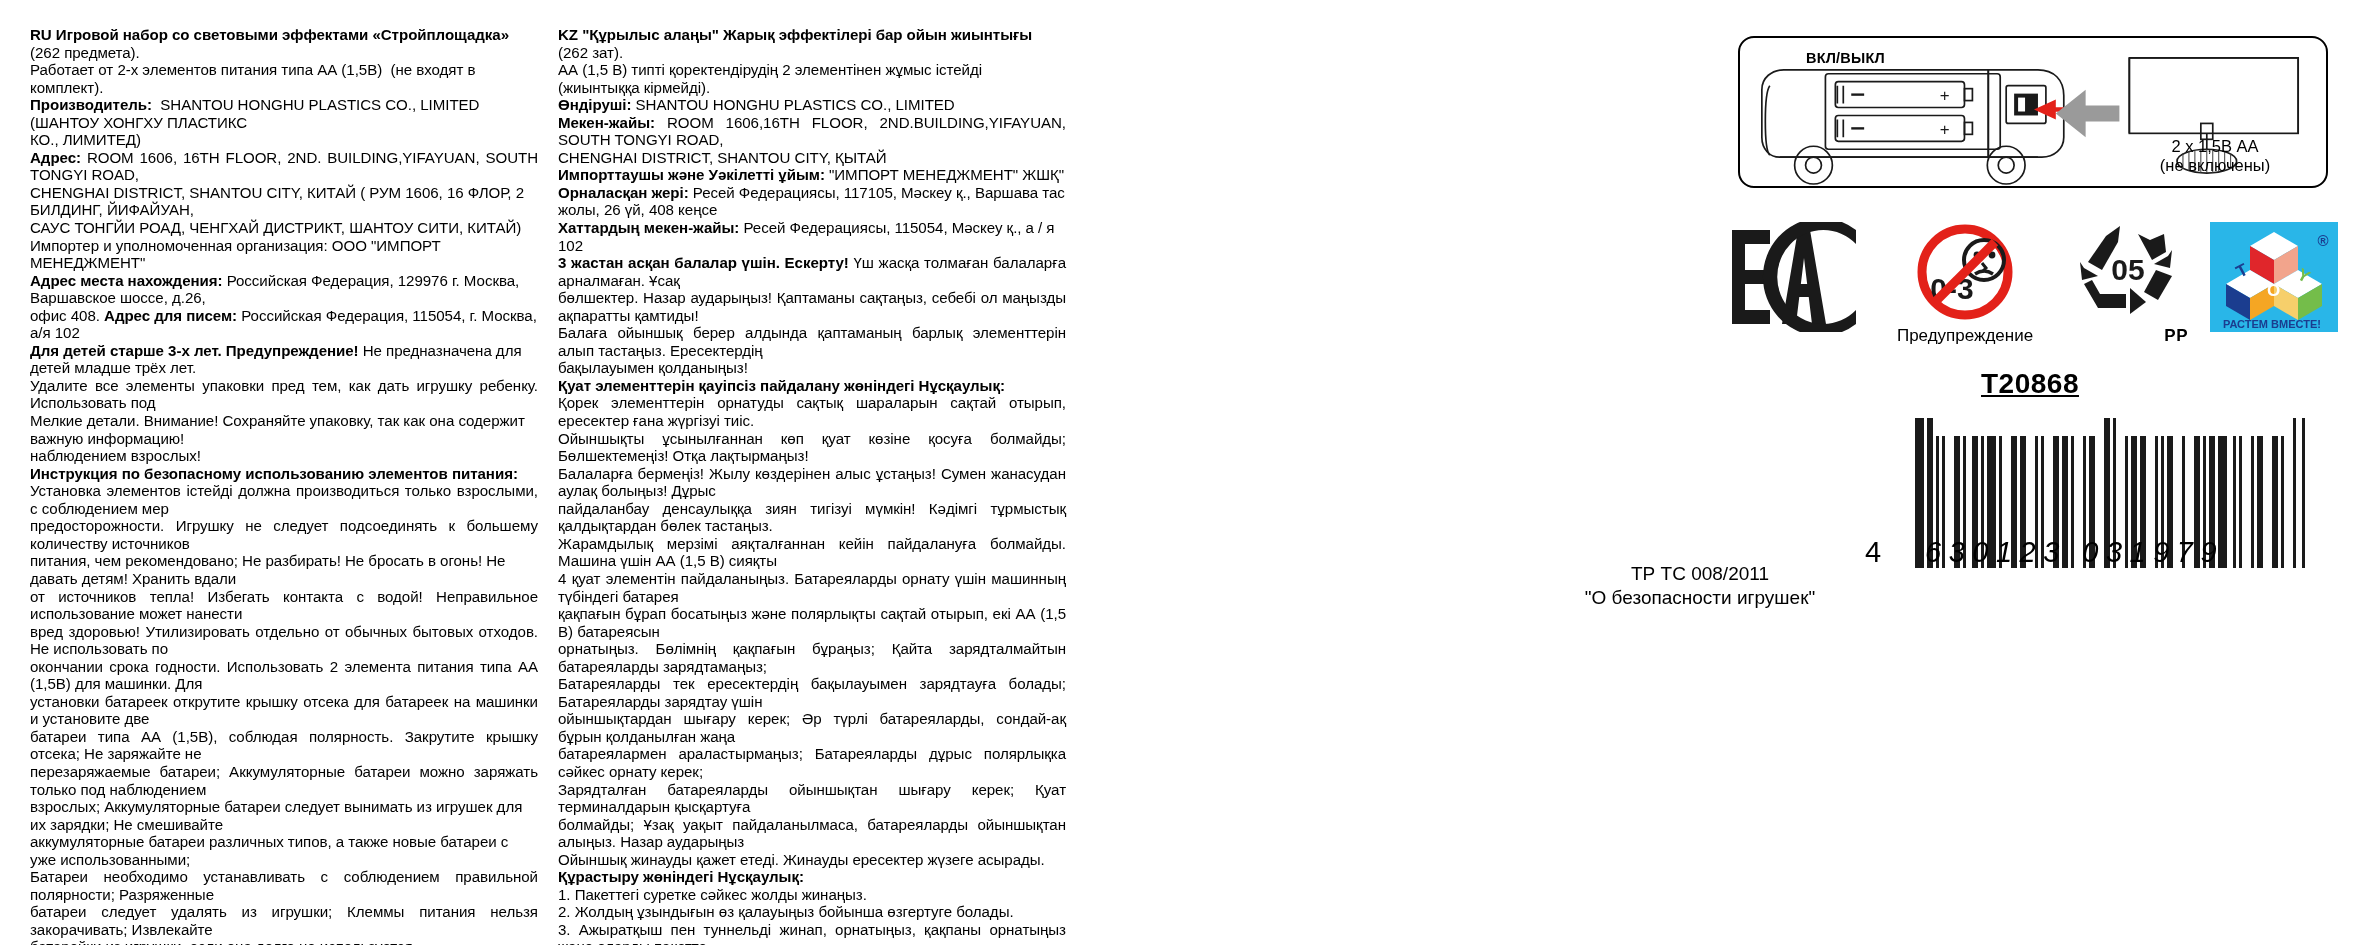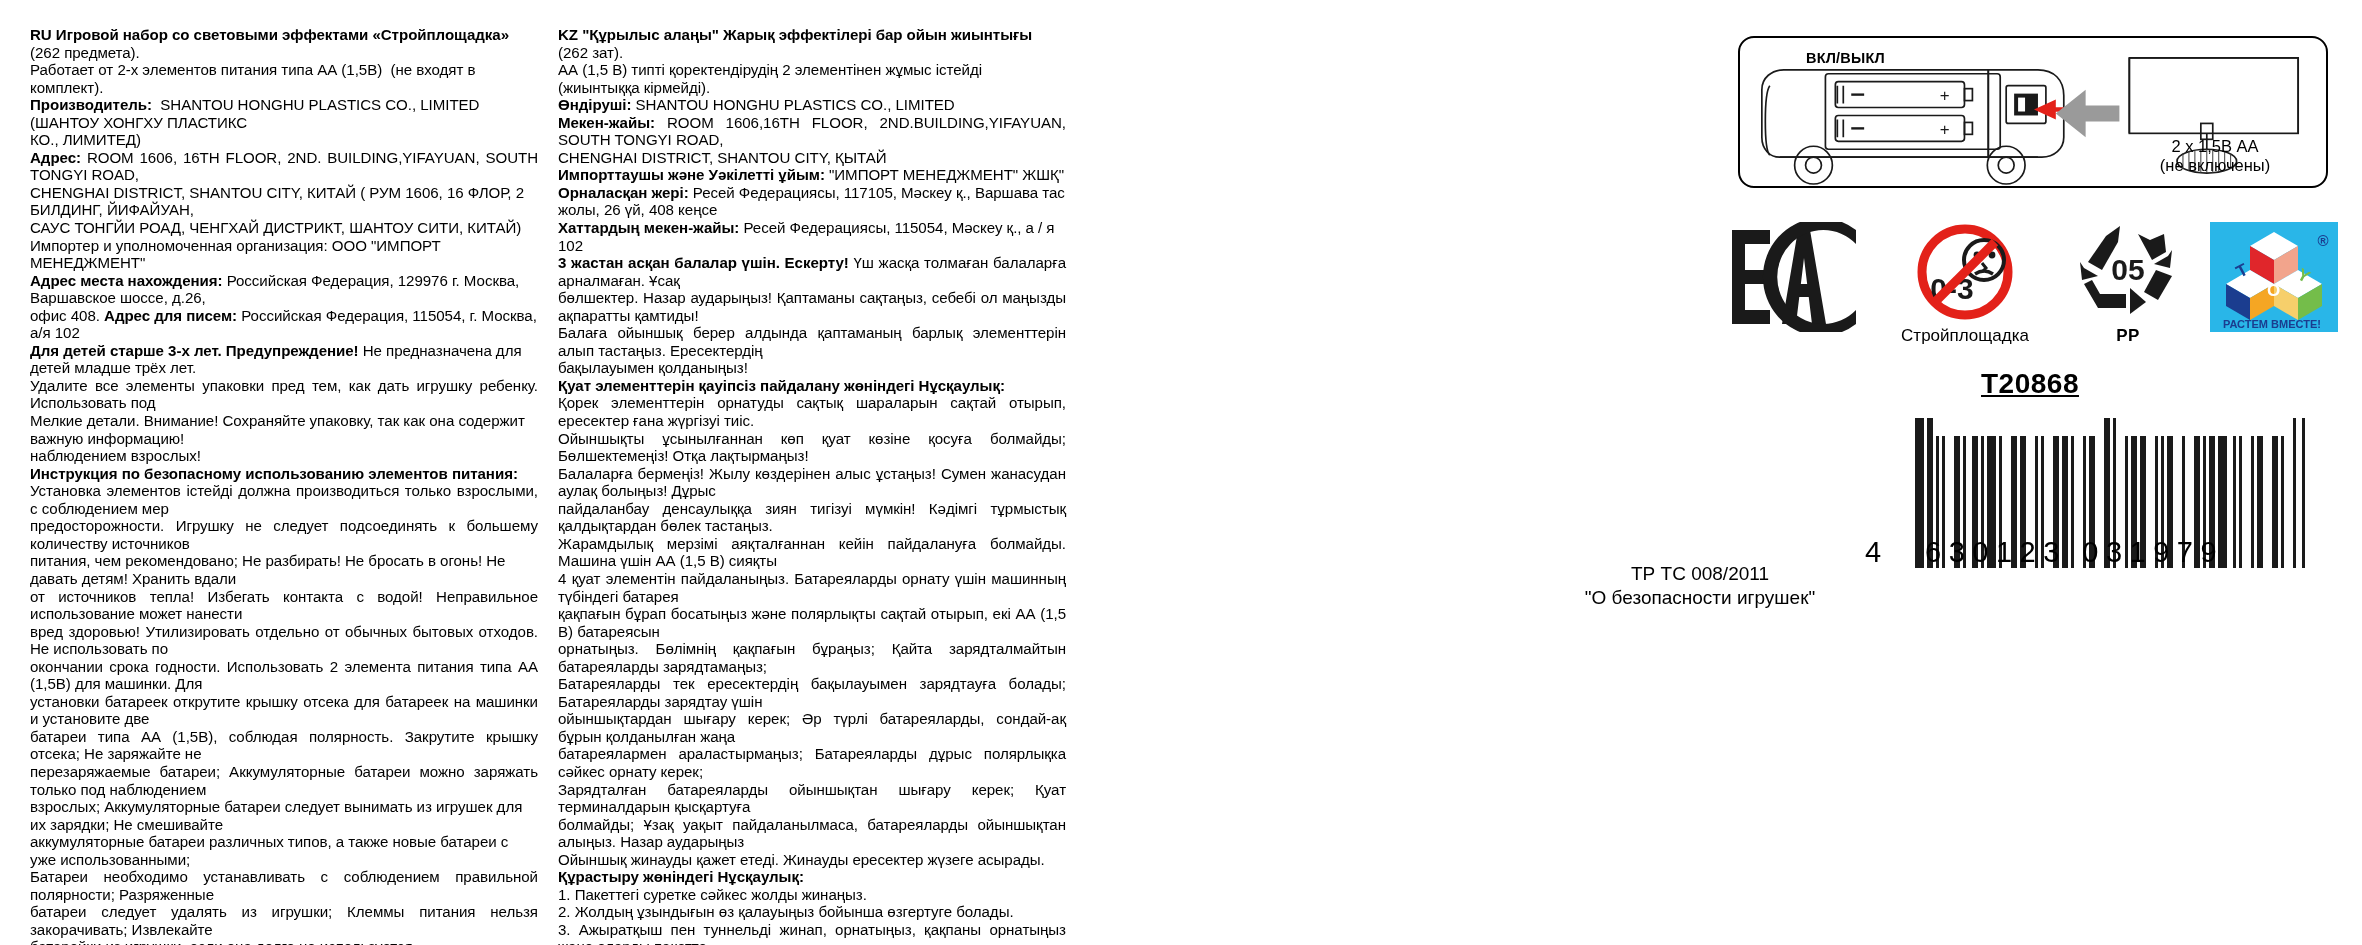--- a/index.html
+++ b/index.html
@@ -97,21 +97,21 @@
     top: 104px;
     width: 170px;
     text-align: center;
     font-size: 17px;
   }
   .pp-caption {
     position: absolute;
     left: 338px;
     top: 104px;
     width: 120px;
-    text-align: center;
+    text-align: right;
     font-size: 17px;
     font-weight: bold;
     letter-spacing: 0.5px;
   }
 
   
   .article {
     position: absolute;
     left: 1880px;
     top: 368px;
@@ -142,20 +142,21 @@
     left: 1865px;
     top: 536px;
     font-size: 29px;
   }
   .bd-main {
     position: absolute;
     left: 1925px;
     top: 536px;
     font-size: 29px;
     letter-spacing: 7.5px;
+    font-style: italic;
   }
 
   
   .trtc {
     position: absolute;
     left: 1555px;
     top: 562px;
     width: 290px;
     text-align: center;
     font-size: 19px;
@@ -330,21 +331,21 @@
         <g fill="#1a1a1a">
           <circle cx="97" cy="33" r="3.4"></circle>
           <circle cx="112" cy="33" r="3.4"></circle>
           <path d="M102,41 l4,5 l-4,4" fill="none" stroke="#1a1a1a" stroke-width="3"></path>
           <path d="M95,52 Q104,46 113,52" fill="none" stroke="#1a1a1a" stroke-width="3.4"></path>
         </g>
         <text x="72" y="77" font-family="Liberation Sans, sans-serif" font-size="30" font-weight="bold" fill="#1a1a1a" text-anchor="middle">0-3</text>
         <line x1="55" y1="80" x2="115" y2="20" stroke="#e32119" stroke-width="9"></line>
       </svg>
     </div>
-    <div class="warn-caption">Стройплощадка</div>
+    <div class="warn-caption">Предупреждение</div>
 
     <div class="icon-cell ic-recyc">
       <svg viewBox="0 0 120 100" width="120" height="100" xmlns="http://www.w3.org/2000/svg">
         <g fill="#1a1a1a">
           <path d="M38,14 L52,4 L50,20 L34,48 L20,40 Z"></path>
           <path d="M16,46 L30,54 L14,58 L12,40 Z"></path>
           <path d="M70,12 L84,38 L98,30 L96,12 L82,18 Z"></path>
           <path d="M100,34 L86,42 L102,46 L104,28 Z"></path>
           <path d="M16,62 L30,86 L58,86 L58,72 L32,72 L24,58 Z"></path>
           <path d="M62,92 L62,66 L78,80 Z"></path>

